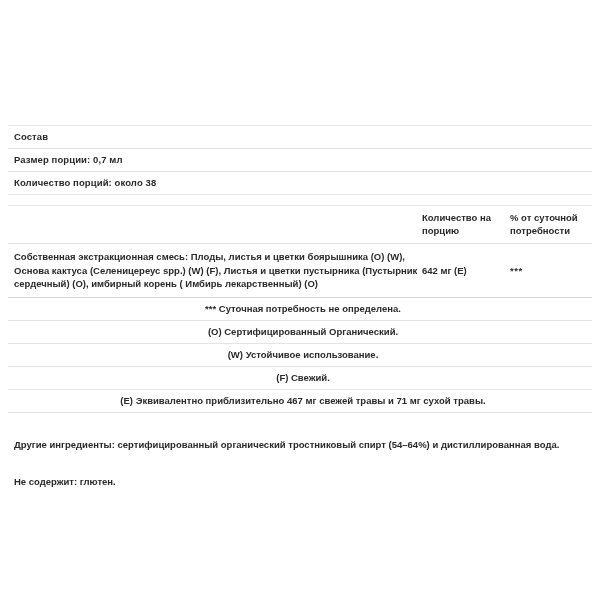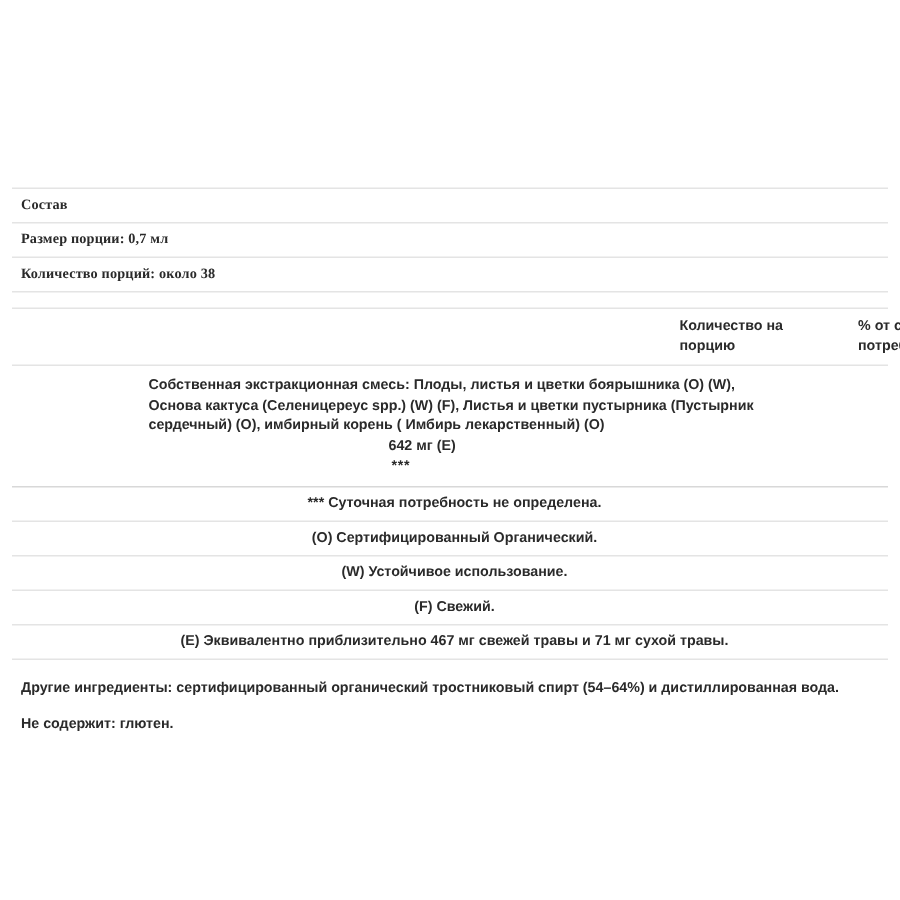--- a/index.html
+++ b/index.html
@@ -27,54 +27,51 @@
   }
   .rule.strong {
     background: #d8d8d8;
   }
   .srow {
     padding: 5px 8px 5px 14px;
     font-size: 9.5px;
     font-weight: bold;
     line-height: 12px;
     letter-spacing: 0.1px;
-    font-family: Liberation Serif, serif;
   }
   .spacer {
     height: 10px;
   }
   .thead {
     display: flex;
     align-items: flex-end;
     padding: 6px 8px 6px 14px;
     font-size: 9.5px;
     font-weight: bold;
     line-height: 12.5px;
-    gap: 31px;
   }
   .th-blank {
     width: 408px;
     flex: none;
   }
   .th-amount {
     width: 88px;
     flex: none;
   }
   .th-dv {
     width: 84px;
     flex: none;
   }
   .irow {
     display: flex;
     align-items: center;
     padding: 6px 8px 6px 14px;
     font-size: 9.5px;
     font-weight: bold;
     line-height: 13.5px;
-    flex-direction: column;
   }
   .ing-name {
     width: 408px;
     flex: none;
     padding-right: 4px;
     box-sizing: border-box;
   }
   .ing-amount {
     width: 88px;
     flex: none;
@@ -93,20 +90,21 @@
   }
   .brow {
     padding: 6px 14px 6px 14px;
     font-size: 9.5px;
     font-weight: bold;
     line-height: 14px;
   }
   .brow.tight {
     padding-top: 5px;
     padding-bottom: 5px;
+    margin-top: 13px;
   }
   .bottom-gap {
     height: 7px;
   }
 </style>
 </head>
 <body>
 
 <div class="panel">
 

